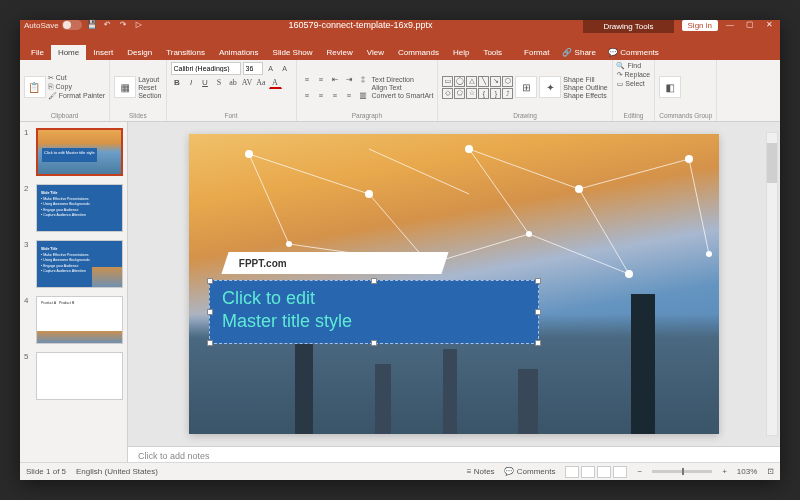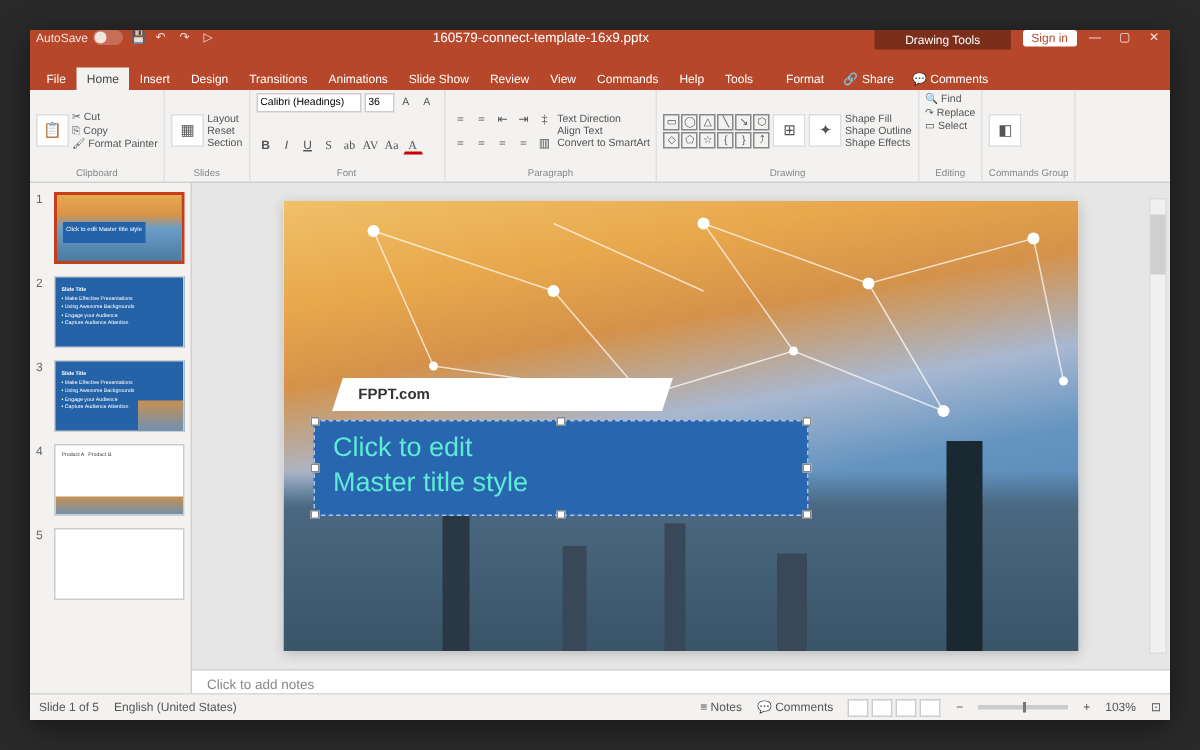--- a/index.html
+++ b/index.html
@@ -141,21 +141,21 @@
         <div class="bicon">▦</div>
         <div class="rcol">
           <span>Layout</span>
           <span>Reset</span>
           <span>Section</span>
         </div>
       </div>
       <div class="label">Slides</div>
     </div>
     <div class="rgroup" style="min-width:130px">
-      <div class="rcol" style="gap:15px">
+      <div class="rcol" style="gap:1px">
         <div class="fontsel">
           <input class="fontname" value="Calibri (Headings)" style="">
           <input class="fontsize" value="36" style="">
           <span class="sicon">A</span>
           <span class="sicon">A</span>
         </div>
         <div class="btnrow">
           <span>
               <b>B</b>
             </span>

